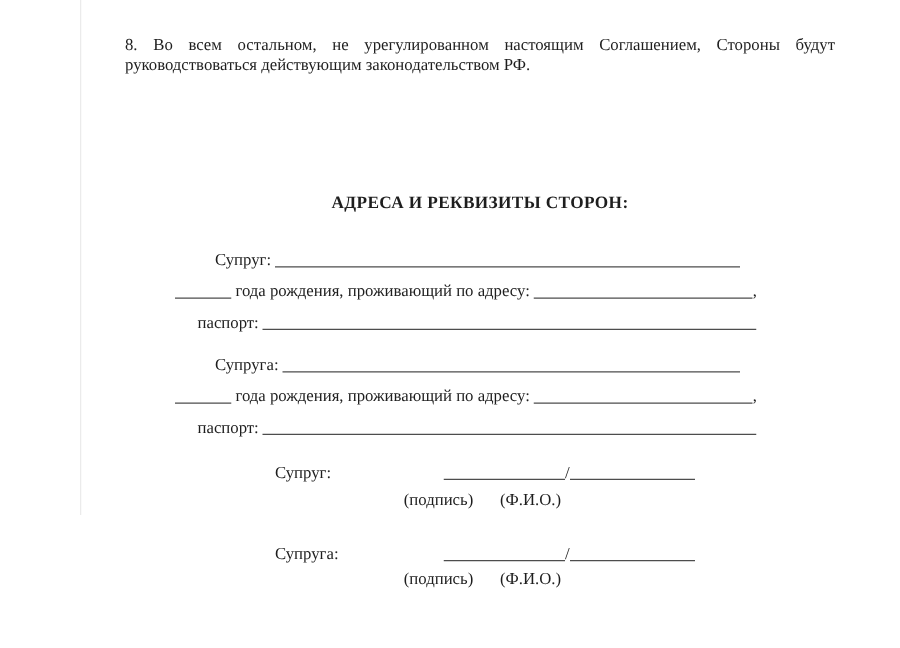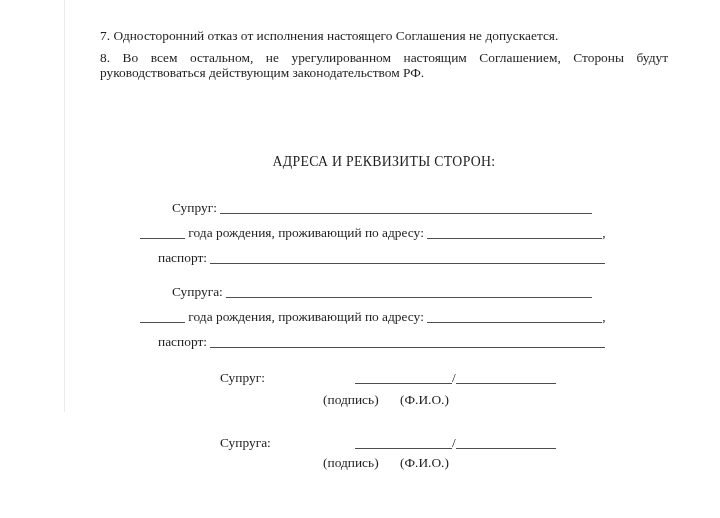--- a/index.html
+++ b/index.html
@@ -42,21 +42,21 @@
     height: 11px;
     position: relative;
     top: 2px;
   }
   .heading {
     position: absolute;
     left: 100px;
     top: 154px;
     width: 568px;
     text-align: center;
-    font-weight: normal;
+    font-weight: bold;
     font-size: 13.8px;
     letter-spacing: 0.3px;
     line-height: 16px;
   }
   .row {
     position: absolute;
     white-space: nowrap;
     line-height: 16px;
   }
   .cap {
@@ -74,21 +74,20 @@
   .w100 { width: 100px; }
 </style>
 </head>
 <body>
 
 <div class="page">
 
   <div class="scan-line"></div>
 
   <div class="clauses">
-    <p class="clause">7. Односторонний отказ от исполнения настоящего Соглашения не допускается.</p>
     <p class="clause">8. Во всем остальном, не урегулированном настоящим Соглашением, Стороны будут руководствоваться действующим законодательством РФ.</p>
   </div>
 
   <div class="heading">АДРЕСА И РЕКВИЗИТЫ СТОРОН:</div>
 
   <div class="row" style="left:172px; top:200px;">
     <span>Супруг:</span>
     <span class="blank w372"></span>
   </div>
   <div class="row" style="left:140px; top:225px;">

